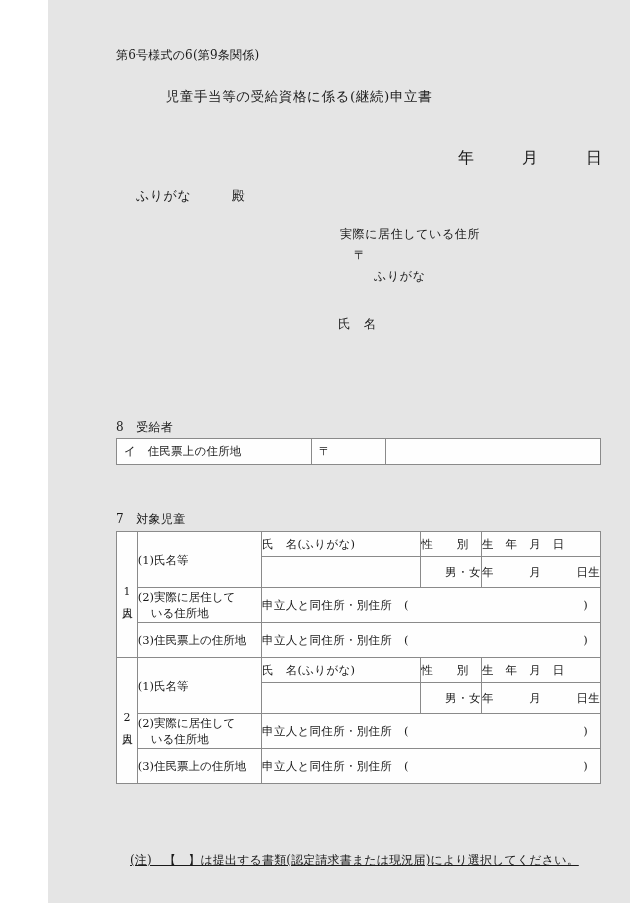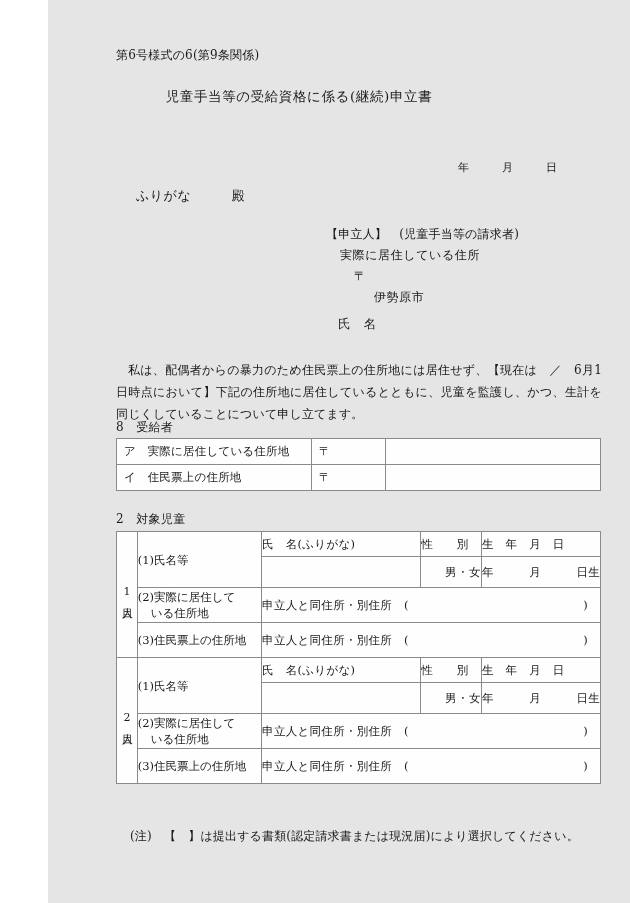--- a/index.html
+++ b/index.html
@@ -37,22 +37,22 @@
     letter-spacing: 0.6px;
   }
   .doc-subtitle {
     left: 0; top: 121px;
     width: 630px;
     text-align: center;
     font-size: 12px;
     letter-spacing: 0.1px;
   }
   .date-line {
-    left: 410px; top: 160px;
-    font-size: 11px;
+    left: 410px; top: 148px;
+    font-size: 16px;
     white-space: pre;
   }
   .addressee {
     left: 88px; top: 187px;
     font-size: 13px;
     white-space: pre;
     letter-spacing: 0.5px;
   }
 
   
@@ -171,69 +171,63 @@
   }
   .addr-cell .paren-close {
     position: absolute;
     right: 12px;
     top: 50%;
     transform: translateY(-50%);
   }
 
   
   .note {
-    left: 82px; top: 828px;
+    left: 82px; top: 852px;
     font-size: 12px;
     white-space: pre;
     letter-spacing: 0.15px;
+    text-decoration: underline;
   }
 </style>
 </head>
 <body>
 
 <div id="page">
 
   <div class="abs form-no">第6号様式の6(第9条関係)</div>
 
   <div class="abs doc-title">児童手当等の受給資格に係る(継続)申立書</div>
 
 
   <div class="abs date-line">年　　　月　　　日</div>
 
   <div class="abs addressee">ふりがな　　　殿</div>
 
   <div class="abs applicant">
-    <div class="l1">【申立人】　(児童手当等の請求者)</div>
     <div class="l2">実際に居住している住所</div>
     <div class="l3">〒</div>
-    <div class="l4">伊勢原市</div>
+    <div class="l4">ふりがな</div>
   </div>
 
   <div class="abs name-line">氏　名</div>
 
-  <div class="abs declaration"><span>私は、配偶者からの暴力のため住民票上の住所地には居住せず、【現在は</span><span class="sp">　／　</span><span>6月1日時点において】下記の住所地に居住しているとともに、児童を監護し、かつ、生計を同じくしていることについて申し立てます。</span></div>
 
   <div class="abs sec-head" id="sec1-head">8　受給者</div>
 
   <table class="abs grid" id="table-recipient">
     <tbody>
-      <tr>
-        <td class="c-label">ア　実際に居住している住所地</td>
-        <td class="c-zip">〒</td>
-        <td class="c-blank"></td>
-      </tr>
       <tr>
         <td class="c-label">イ　住民票上の住所地</td>
         <td class="c-zip">〒</td>
         <td class="c-blank"></td>
       </tr>
     </tbody>
   </table>
 
-  <div class="abs sec-head" id="sec2-head">2　対象児童</div>
+  <div class="abs sec-head" id="sec2-head">7　対象児童</div>
 
   <table class="abs grid" id="table-children">
     <tbody>
 
       <tr>
         <td class="c-ordinal" rowspan="4"><span class="ordinal-v">1人目</span></td>
         <td class="c-rowlabel" rowspan="2">(1)氏名等</td>
         <td class="c-name hdr-cell">氏　名(ふりがな)</td>
         <td class="c-sex hdr-cell">性　　別</td>
         <td class="c-dob hdr-cell">生　年　月　日</td>

